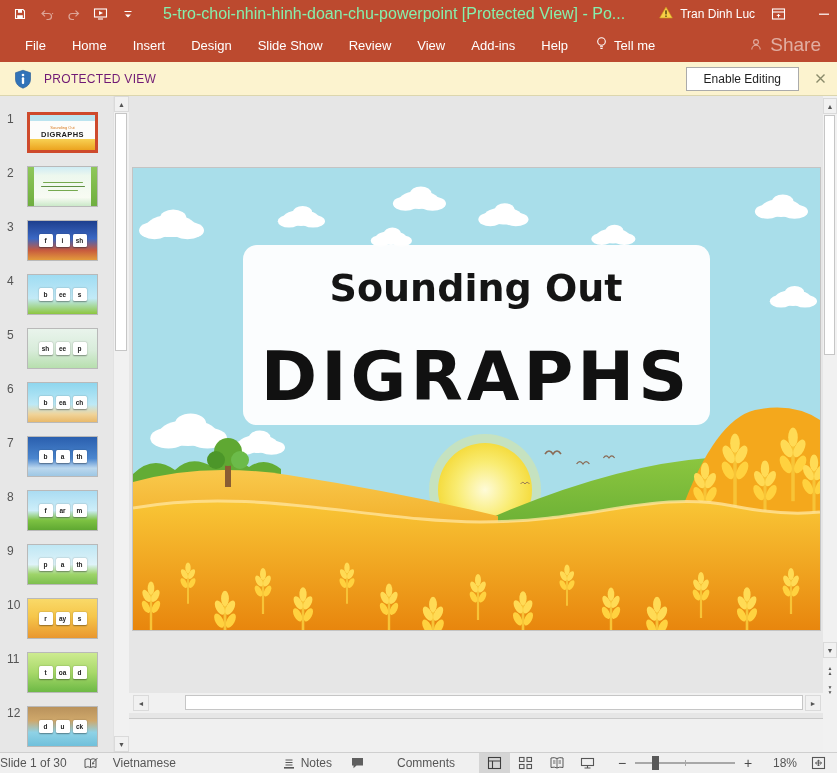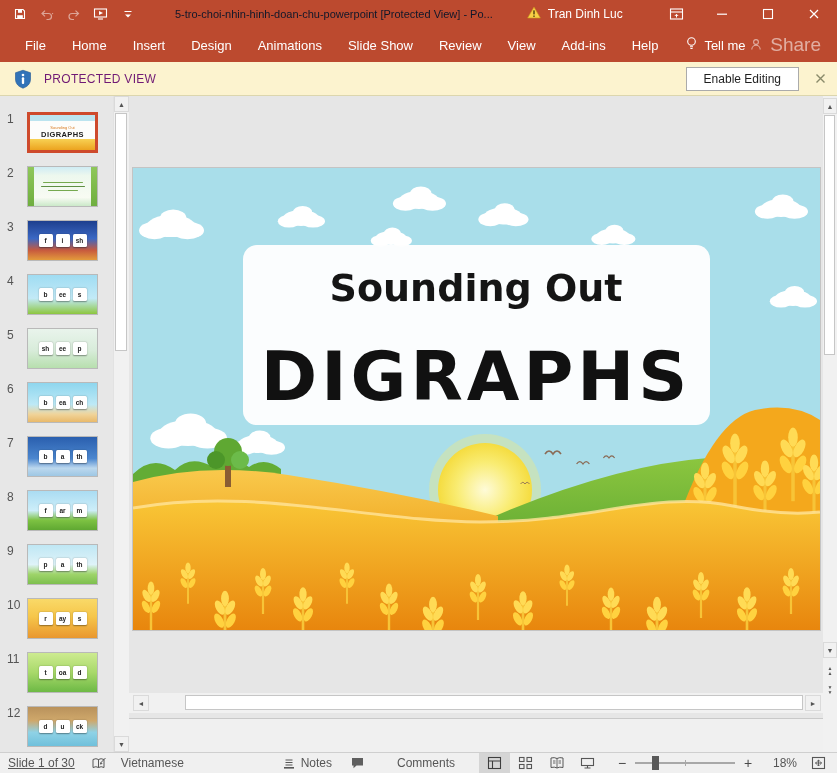--- a/index.html
+++ b/index.html
@@ -3,21 +3,21 @@
 <meta charset="utf-8">
 <style>
   html,body{margin:0;padding:0;background:#fff;}
   #app{position:relative;width:837px;height:773px;font-family:"Liberation Sans",sans-serif;overflow:hidden;background:#E6E6E6;-webkit-font-smoothing:antialiased;}
 
   
   .titlebar{height:28px;background:#BC4A2F;display:flex;align-items:center;color:#fff;}
   .qat{display:flex;align-items:center;padding-left:6px;}
   .qbtn{width:27px;height:26px;display:flex;align-items:center;justify-content:center;}
   .qbtn.dim{opacity:.5;}
-  .doc-title{font-size:11px;margin-left:34px;white-space:nowrap;color:#0f172a;}
+  .doc-title{font-size:16px;margin-left:22px;white-space:nowrap;color:#86efac;}
   .user-chip{display:flex;align-items:center;gap:7px;font-size:12px;margin-left:34px;white-space:nowrap;}
   .win-controls{margin-left:auto;display:flex;height:28px;align-items:stretch;}
   .winbtn{width:46px;display:flex;align-items:center;justify-content:center;}
 
   
   .ribbon{height:34px;background:#BC4A2F;display:flex;align-items:center;}
   .tabs{display:flex;height:100%;align-items:flex-start;padding-left:12px;}
   .tab{color:#fff;font-size:13px;padding:0 13px;height:100%;display:flex;align-items:center;cursor:default;}
   .tellme{display:flex;align-items:center;gap:6px;color:#fff;font-size:13px;margin-left:14px;}
   .share{margin-left:auto;margin-right:16px;display:flex;align-items:center;gap:6px;color:rgba(255,255,255,.55);font-size:19px;}
@@ -84,21 +84,21 @@
   .h-scrollbar .left{left:4px;}
   .h-scrollbar .right{left:676px;}
   .h-scrollbar .hthumb{position:absolute;left:56px;top:2px;width:618px;height:15px;background:#fff;border:1px solid #C6C6C6;box-sizing:border-box;}
 
   .divider{position:absolute;left:129px;top:622px;width:708px;height:1px;background:#C9C9C9;}
   .notes-strip{position:absolute;left:129px;top:623px;width:708px;height:33px;background:#F0F0F0;}
 
   
   .statusbar{position:absolute;left:0;top:752px;width:837px;height:21px;background:#F0F0F0;border-top:1px solid #CFCFCF;box-sizing:border-box;display:flex;align-items:center;font-size:12px;color:#565656;}
   .sb-item{display:flex;align-items:center;gap:5px;white-space:nowrap;}
-  .sb-slideinfo{margin-left:8px;text-decoration:underline;}
+  .sb-slideinfo{margin-left:0;}
   .sb-proof{margin-left:16px;}
   .sb-lang{margin-left:14px;}
   .sb-right{margin-left:auto;display:flex;align-items:center;}
   .sb-notes{margin-right:18px;}
   .sb-comments{margin-right:24px;gap:32px;}
   .viewbtn{width:31px;height:20px;display:flex;align-items:center;justify-content:center;}
   .viewbtn.active{background:#D5D5D5;}
   .zoom-minus,.zoom-plus{width:18px;text-align:center;font-size:14px;color:#4a4a4a;}
   .zoom-minus{margin-left:10px;}
   .zslider{width:100px;height:2px;background:#A8A8A8;position:relative;margin:0 4px;}
@@ -184,21 +184,20 @@
       </div>
     </div>
   </div>
 
   <div class="ribbon">
     <div class="tabs">
         <div class="tab">File</div>
         <div class="tab">Home</div>
         <div class="tab">Insert</div>
         <div class="tab">Design</div>
-        <div class="tab">Animations</div>
         <div class="tab">Slide Show</div>
         <div class="tab">Review</div>
         <div class="tab">View</div>
         <div class="tab">Add-ins</div>
         <div class="tab">Help</div>
       </div>
     <div class="tellme">
       <span>
         <svg width="13" height="15" viewBox="0 0 13 15">
             <circle cx="6.5" cy="5.5" r="3.8" fill="none" stroke="#fff" stroke-width="1.1"></circle>

